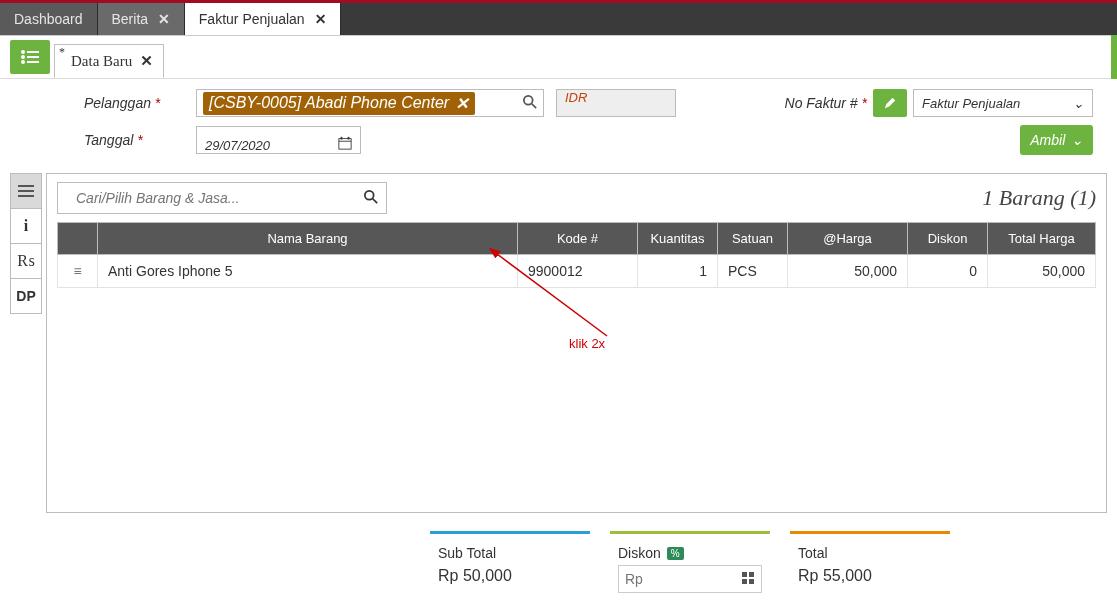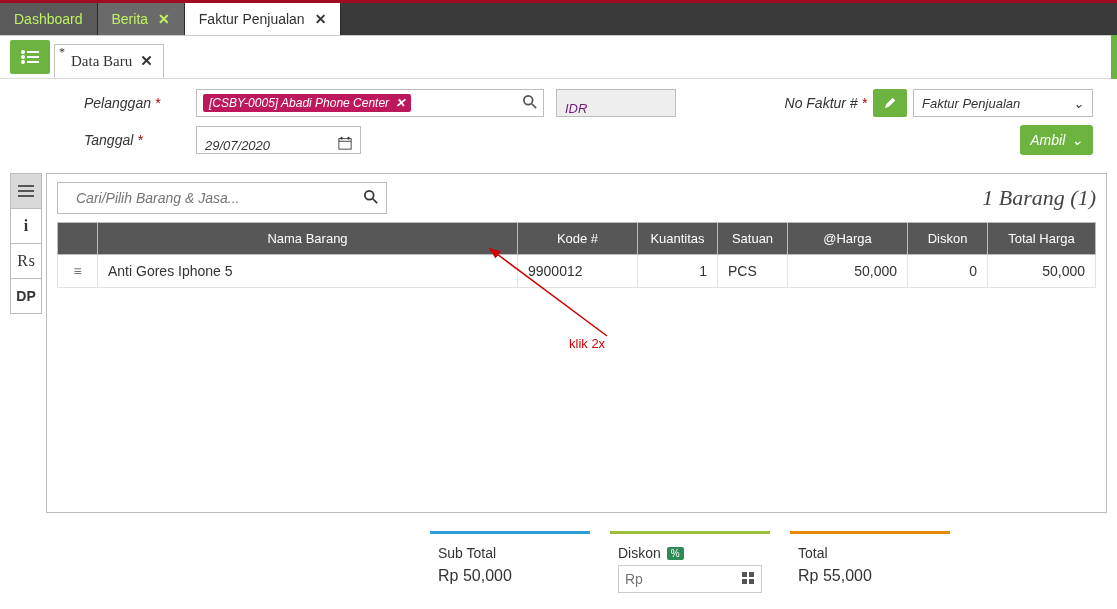--- a/index.html
+++ b/index.html
@@ -1,43 +1,43 @@
 <!DOCTYPE html>
 <html><head>
 <meta charset="utf-8">
 <style>
   * { box-sizing: border-box; margin: 0; padding: 0; }
   body { font-family: Arial, Helvetica, sans-serif; font-size: 13px; color: #333; width: 1117px; background: #fff; }
 
   
   .top-tabs { height: 35px; background: #3a3a3a; display: flex; align-items: stretch; border-top: 3px solid #a10c24; }
-  .top-tab { display: flex; align-items: center; padding: 0 14px; background: #5a5a5a; color: #bef264; font-size: 14px; border-right: 1px solid #2a2a2a; cursor: pointer; }
+  .top-tab { display: flex; align-items: center; padding: 0 14px; background: #5a5a5a; color: #e5e5e5; font-size: 14px; border-right: 1px solid #2a2a2a; cursor: pointer; }
   .top-tab.inactive2 { background: #6a6a6a; }
   .top-tab.active { background: #fff; color: #333; }
   .top-tab .close { margin-left: 10px; font-weight: bold; cursor: pointer; }
 
   
   .sub-area { border-top: 1px solid #ccc; border-bottom: 1px solid #dcdcdc; display: flex; align-items: center; height: 44px; padding-left: 10px; gap: 4px; }
   .green-btn-icon { width: 40px; height: 34px; background: #6db33f; display: flex; align-items: center; justify-content: center; color: #fff; border-radius: 2px; cursor: pointer; font-size:18px; }
   .sub-tab { border: 1px solid #bfbfbf; border-bottom: 1px solid #fff; height: 34px; padding: 0 10px; display: flex; align-items: center; font-family: Georgia, serif; font-style: normal; font-size: 15px; cursor: pointer; position: relative; top:4px; background:#fff;}
   .sub-tab .close { margin-left: 8px; font-weight: bold; }
   .sub-tab .asterisk { position: absolute; left:4px; top:0; font-size:12px; }
   .right-green-stub { margin-left:auto; width:6px; height:44px; background:#6db33f; }
 
   
   .form-zone { padding: 10px 10px 10px 84px; font-style: italic; }
   .f-row { display: flex; align-items: center; margin-bottom: 8px; }
   .f-label { width: 112px; font-size: 14px; }
   .req { color: #a00; }
   .chip-input { display:flex; align-items:center; border:1px solid #bcbcbc; height:28px; width:348px; padding:0 6px; gap:6px; }
-  .chip { background:#be185d; color:#fff; padding:2px 6px; font-size:12px; border-radius:2px; display:flex; align-items:center; gap:6px; }
+  .chip { background:#a16207; color:#fff; padding:2px 6px; font-size:16px; border-radius:2px; display:flex; align-items:center; gap:6px; }
   .chip .x { font-weight:bold; cursor:pointer; }
   .chip-input .spacer { flex:1; }
   .chip-input .mag { cursor:pointer; }
-  .currency-box { margin-left:12px; width:120px; height:28px; border:1px solid #bcbcbc; background:#eee; color:#701a75; display:flex; align-items:flex-end; padding:0 8px; }
+  .currency-box { margin-left:12px; width:120px; height:28px; border:1px solid #bcbcbc; background:#eee; color:#c2410c; display:flex; align-items:flex-start; padding:0 8px; }
   .row-right { margin-left:auto; display:flex; align-items:center; gap:6px; padding-right:14px; }
   .mini-green { width:34px; height:28px; background:#6db33f; color:#fff; display:flex; align-items:center; justify-content:center; border-radius:2px; cursor:pointer; }
   .select { height:28px; border:1px solid #bcbcbc; width:180px; padding:0 8px; display:flex; align-items:center; justify-content:space-between; cursor:pointer; background:#fff; }
   .date-box { width:165px; height:28px; border:1px solid #bcbcbc; display:flex; align-items:flex-end; padding:0 8px; justify-content:space-between; background:#fff;}
   .ambil { height:30px; background:#6db33f; color:#fff; border-radius:3px; padding:0 10px; display:flex; align-items:center; gap:6px; cursor:pointer; font-size:14px;}
 
   
   .work { display:flex; padding:0 10px; gap:4px;}
   .vtabs { width:32px; display:flex; flex-direction:column; }
   .vtab { height:36px; border:1px solid #bcbcbc; display:flex; align-items:center; justify-content:center; font-size:16px; cursor:pointer; background:#fff; margin-bottom:-1px;}

